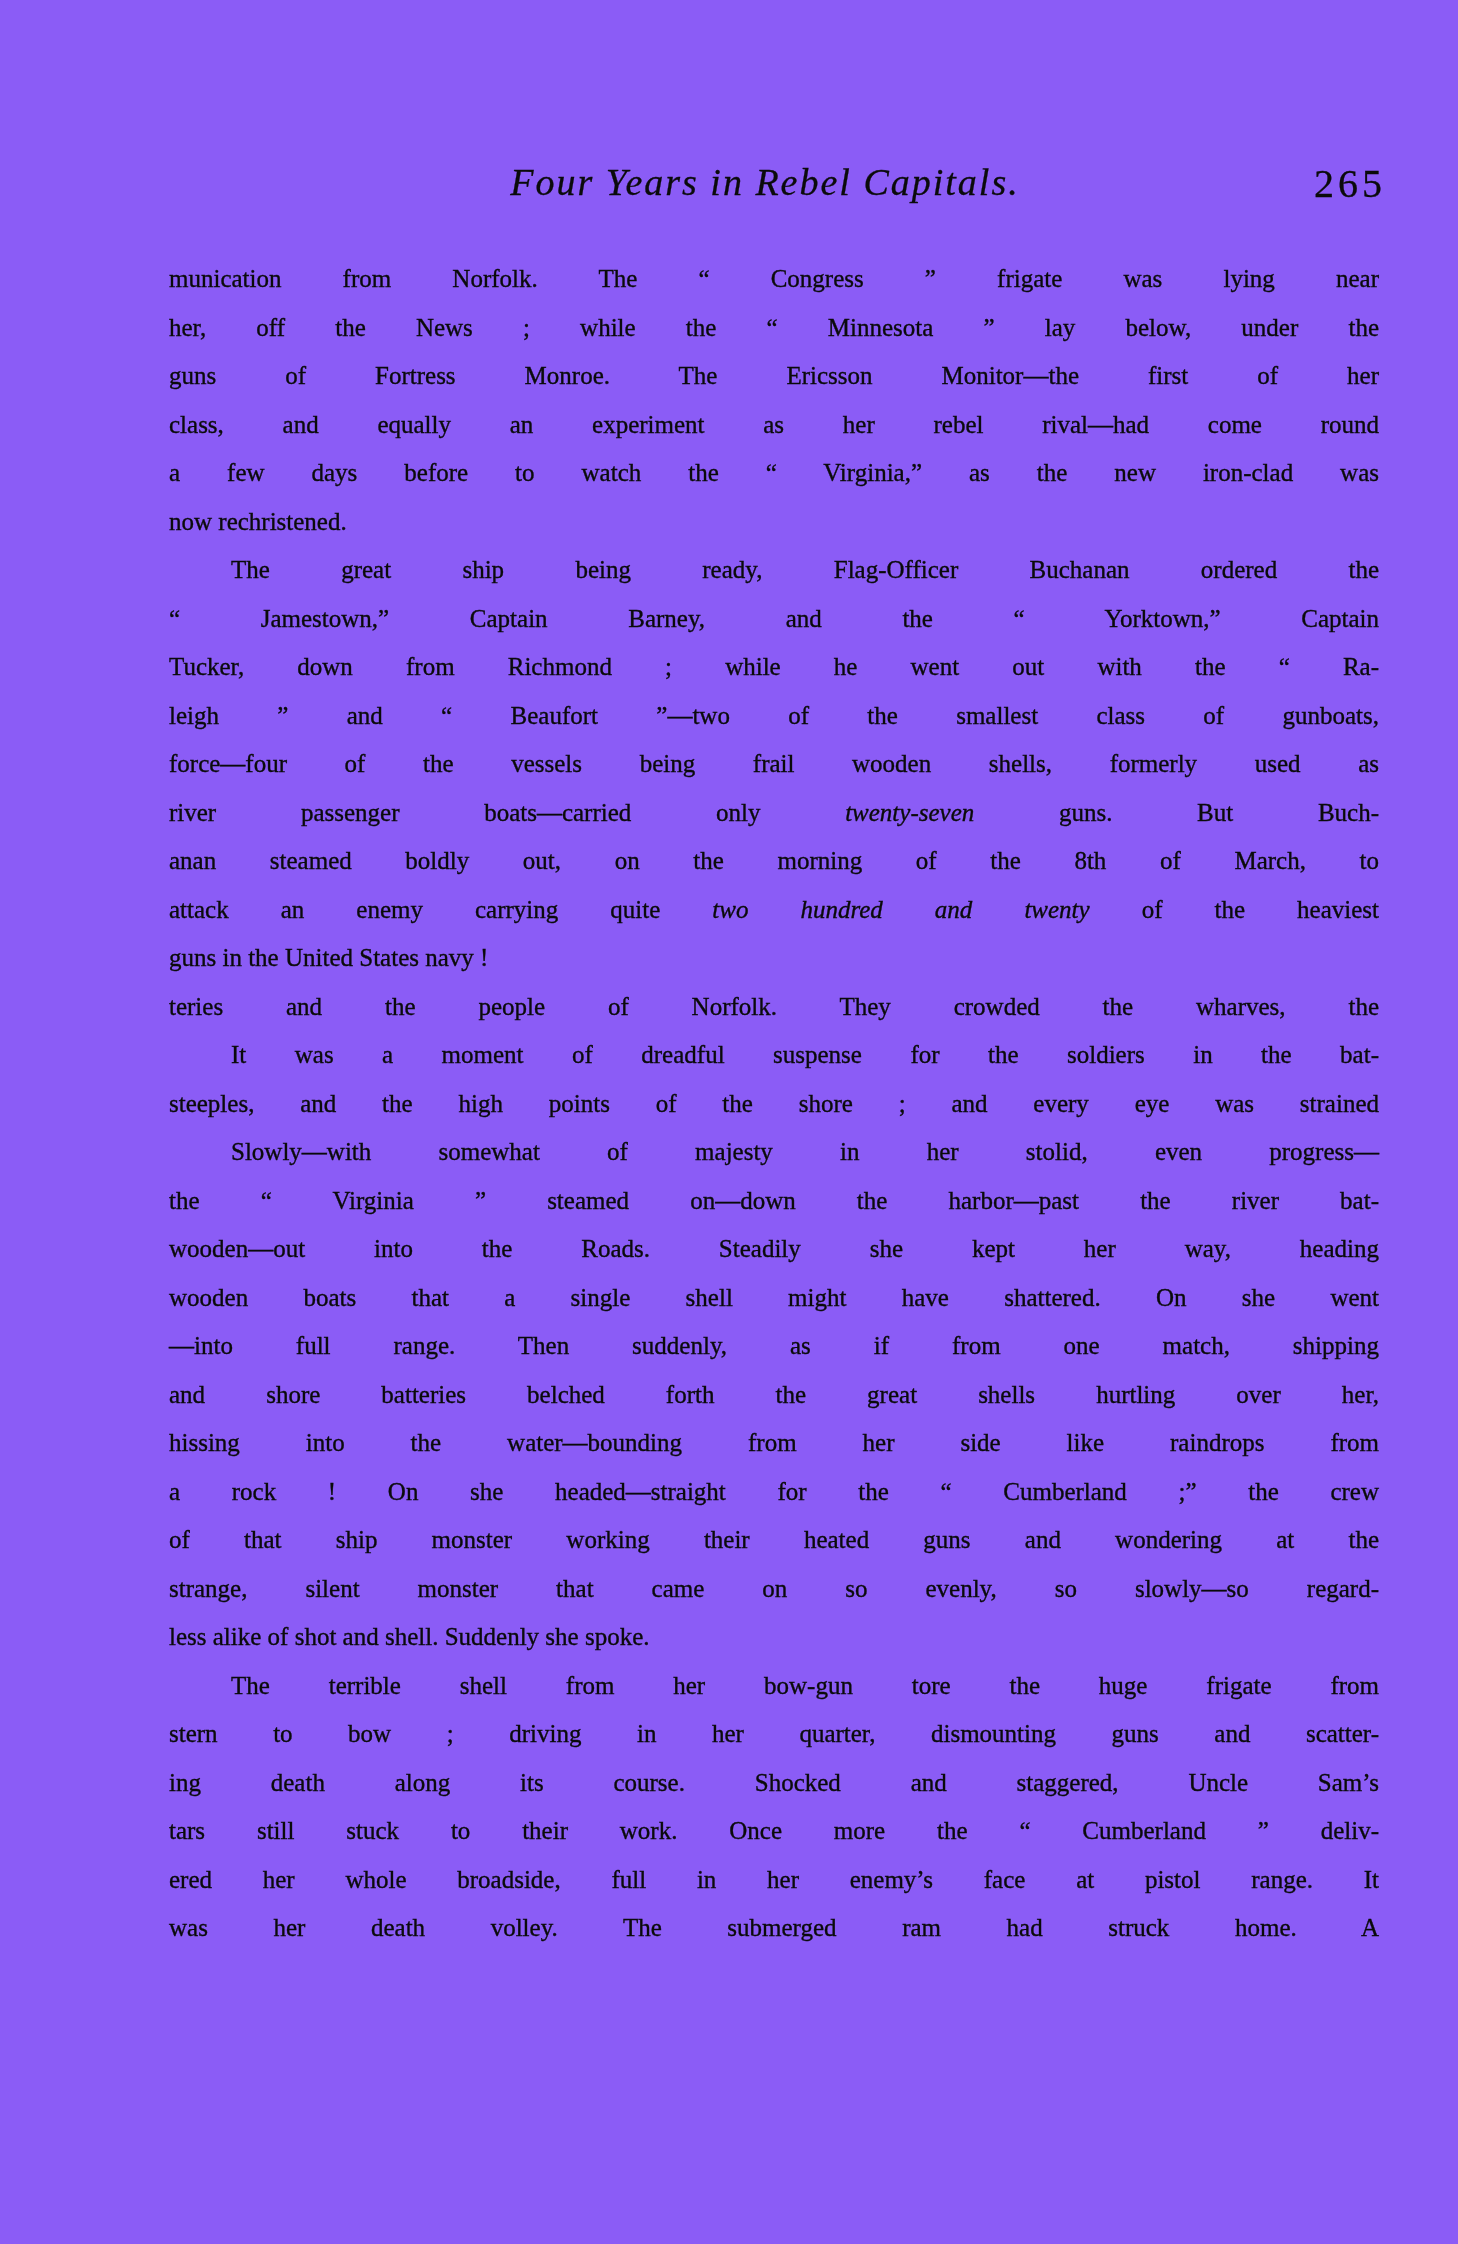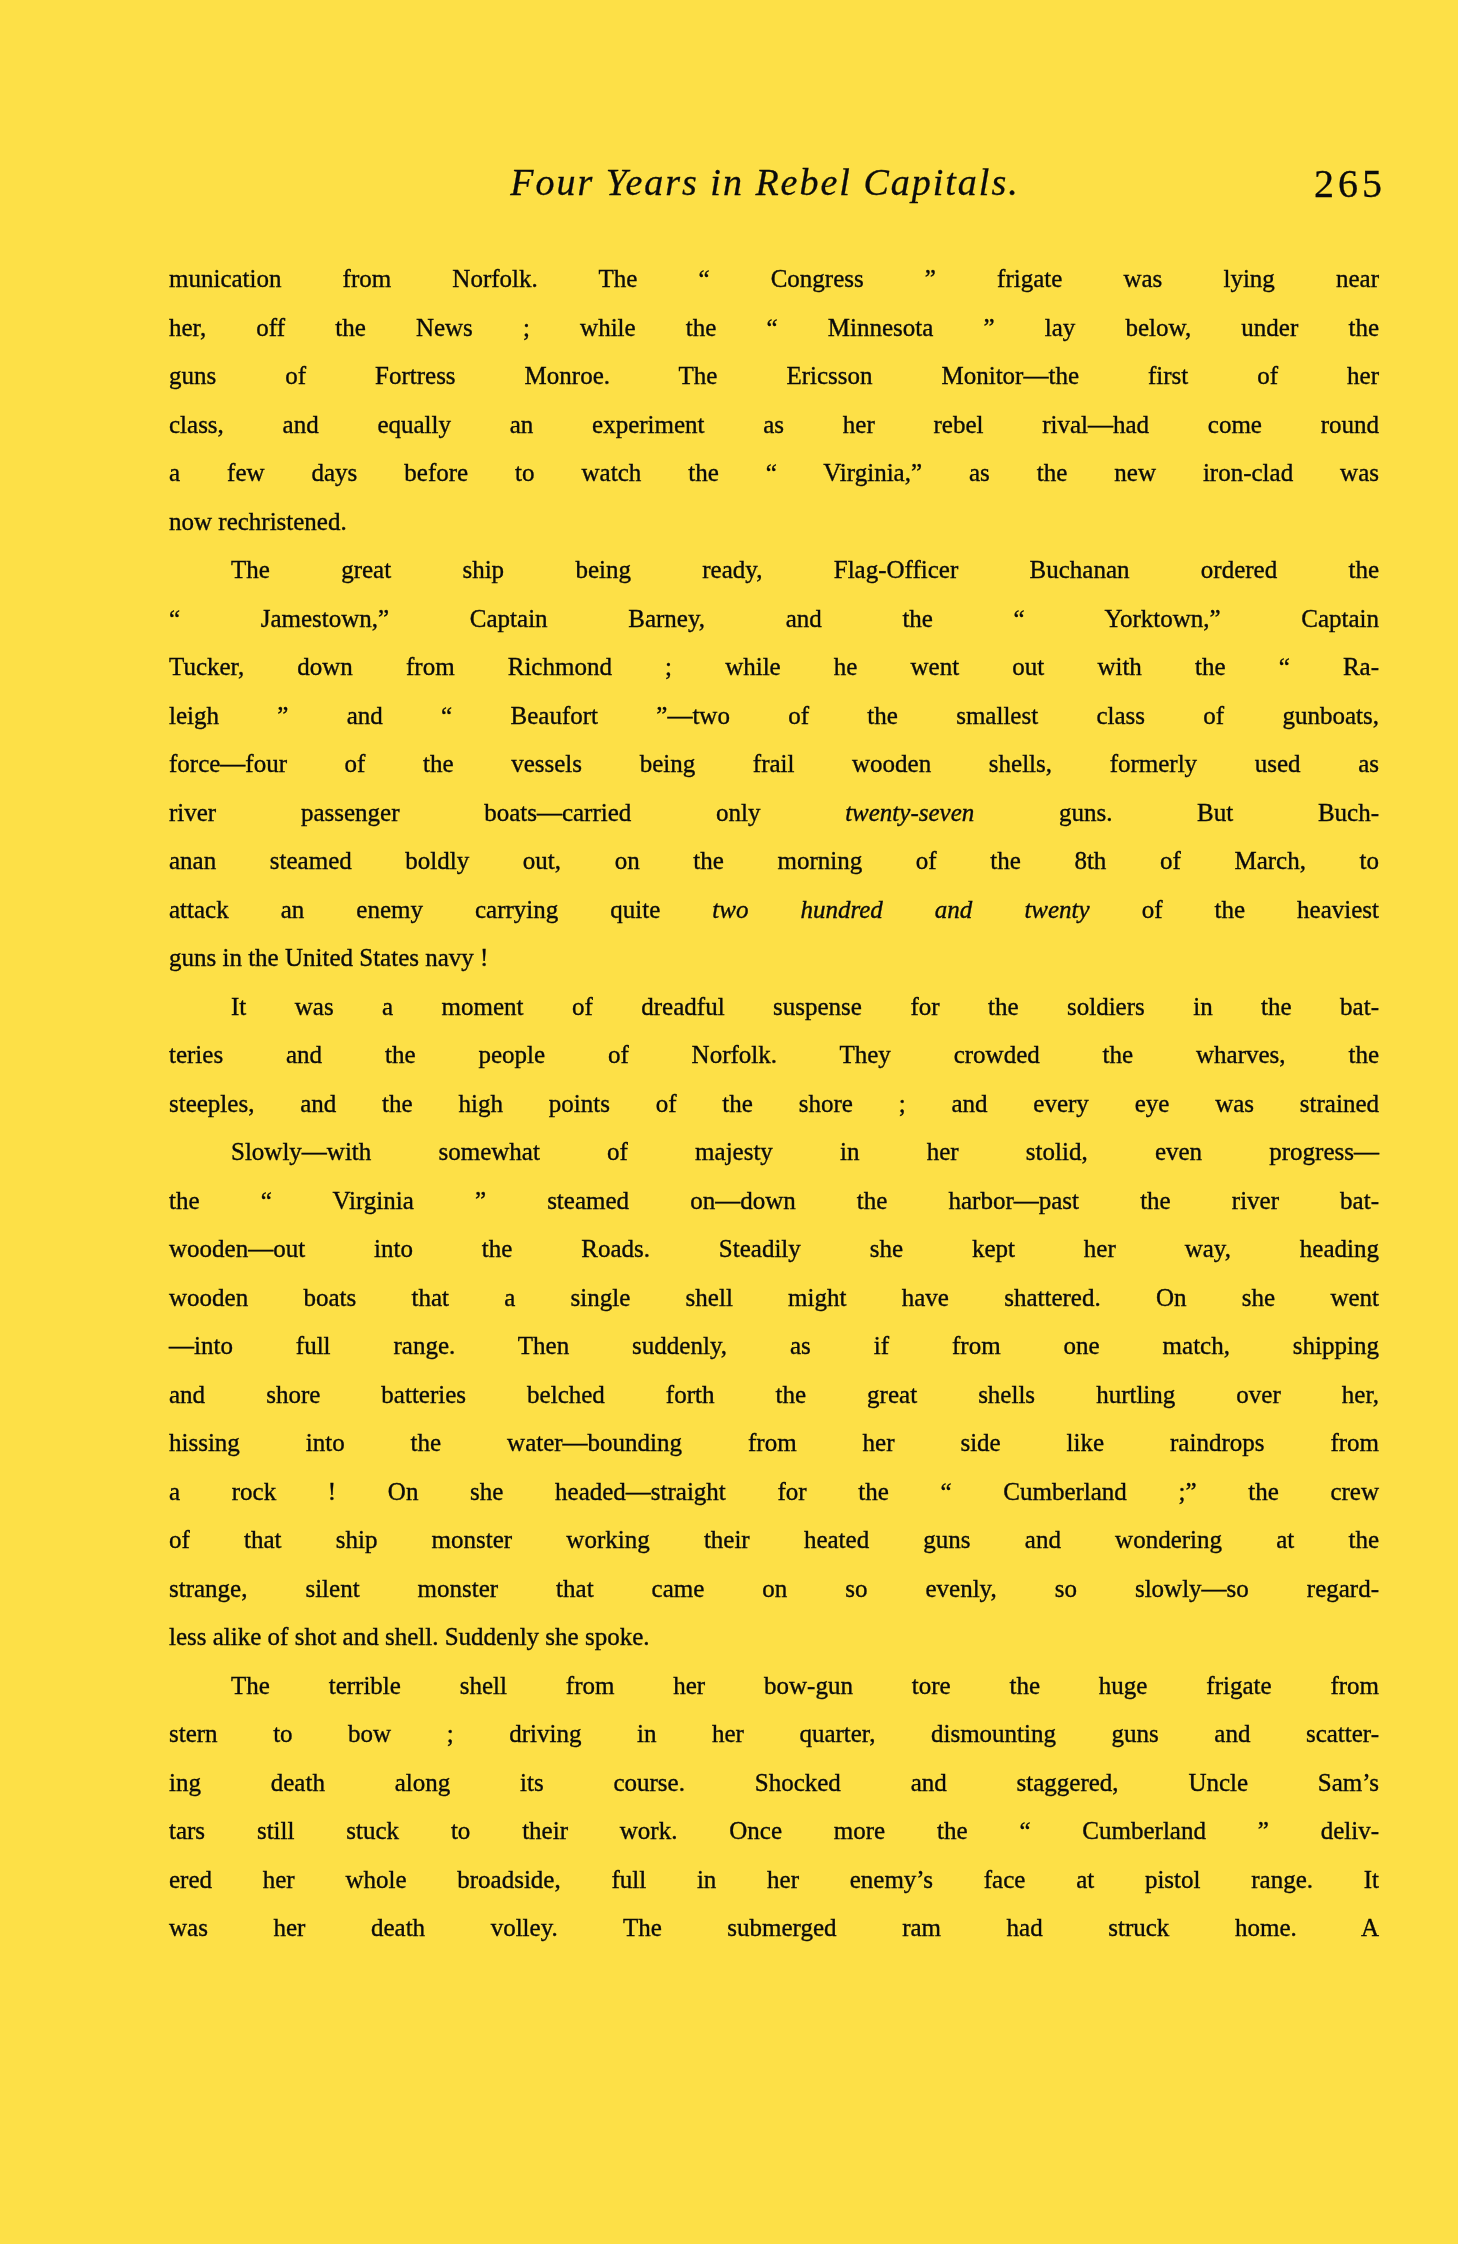--- a/index.html
+++ b/index.html
@@ -6,21 +6,21 @@
   body {
     width: 1458px;
     height: 2244px;
     background: #ffffff;
     font-family: "Liberation Serif", serif;
   }
   .page {
     position: relative;
     width: 1458px;
     height: 2244px;
-    background: #fde047;
+    background: #8b5cf6;
     overflow: hidden;
     color: #0b0b0b;
   }
   .running-header {
     position: absolute;
     top: 158px;
     left: 160px;
     width: 1210px;
     height: 52px;
   }
@@ -89,22 +89,22 @@
         <div class="line"><span>“ Jamestown,” Captain Barney, and the “ Yorktown,” Captain</span></div>
         <div class="line"><span>Tucker, down from Richmond ; while he went out with the “ Ra-</span></div>
         <div class="line"><span>leigh ” and “ Beaufort ”—two of the smallest class of gunboats,</span></div>
         <div class="line"><span>force—four of the vessels being frail wooden shells, formerly used as</span></div>
         <div class="line"><span>river passenger boats—carried only </span><em>twenty-seven</em><span> guns. But Buch-</span></div>
         <div class="line"><span>anan steamed boldly out, on the morning of the 8th of March, to</span></div>
         <div class="line"><span>attack an enemy carrying quite </span><em>two hundred and twenty</em><span> of the heaviest</span></div>
         <div class="line endpara"><span>guns in the United States navy !</span></div>
       </div>
       <div class="paragraph">
+        <div class="line"><span>teries and the people of Norfolk. They crowded the wharves, the</span></div>
         <div class="line indent"><span>It was a moment of dreadful suspense for the soldiers in the bat-</span></div>
-        <div class="line"><span>teries and the people of Norfolk. They crowded the wharves, the</span></div>
         <div class="line"><span>steeples, and the high points of the shore ; and every eye was strained</span></div>
       </div>
       <div class="paragraph">
         <div class="line indent"><span>Slowly—with somewhat of majesty in her stolid, even progress—</span></div>
         <div class="line"><span>the “ Virginia ” steamed on—down the harbor—past the river bat-</span></div>
         <div class="line"><span>wooden—out into the Roads. Steadily she kept her way, heading</span></div>
         <div class="line"><span>wooden boats that a single shell might have shattered. On she went</span></div>
         <div class="line"><span>—into full range. Then suddenly, as if from one match, shipping</span></div>
         <div class="line"><span>and shore batteries belched forth the great shells hurtling over her,</span></div>
         <div class="line"><span>hissing into the water—bounding from her side like raindrops from</span></div>

